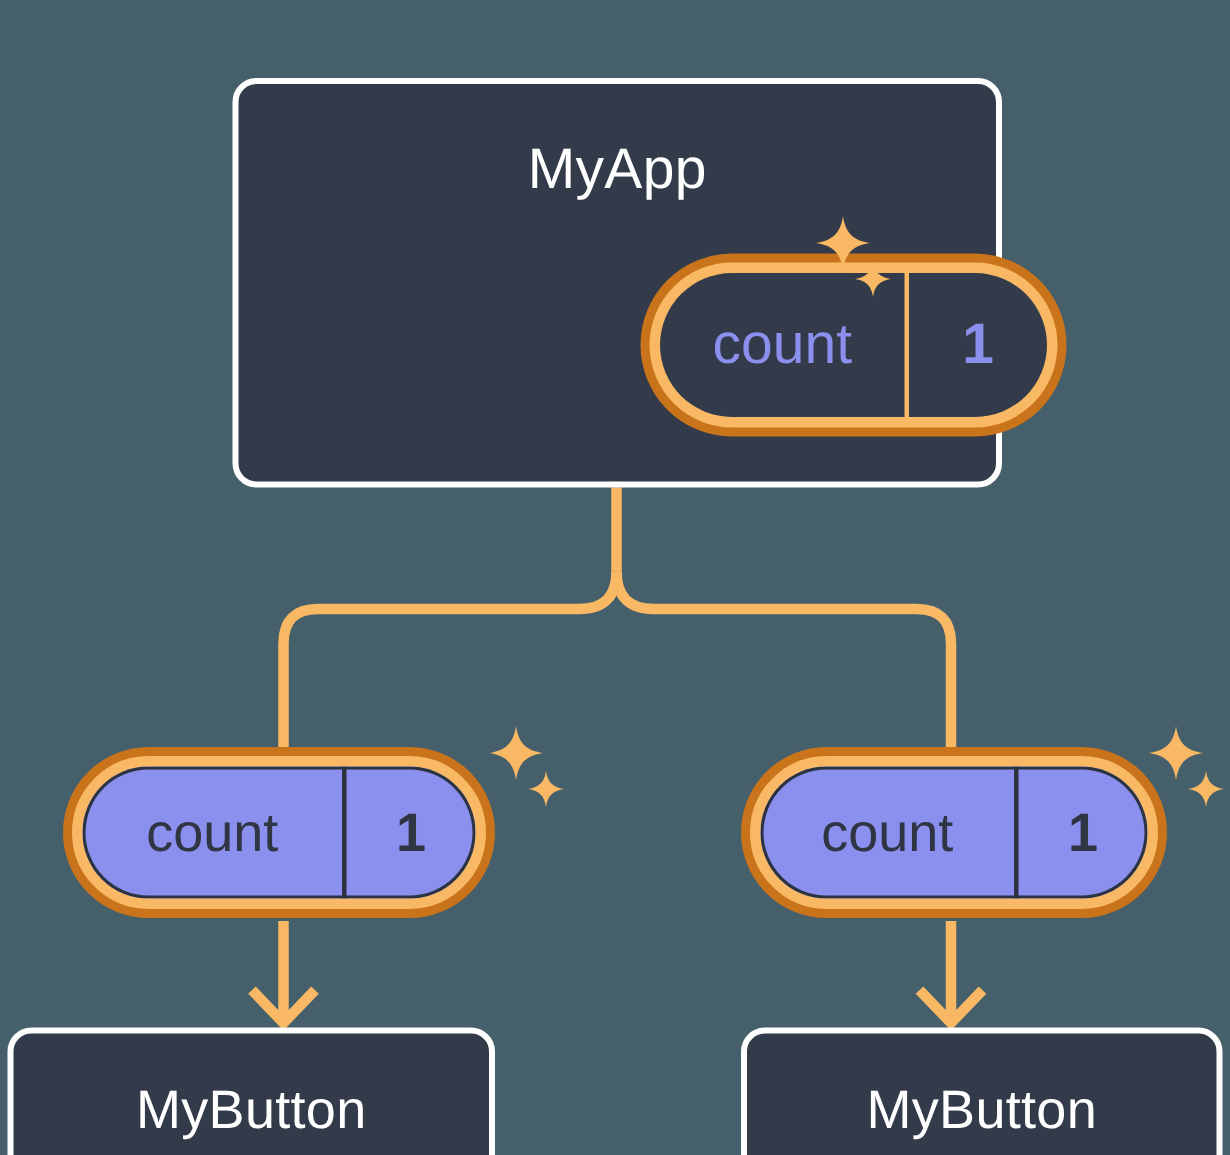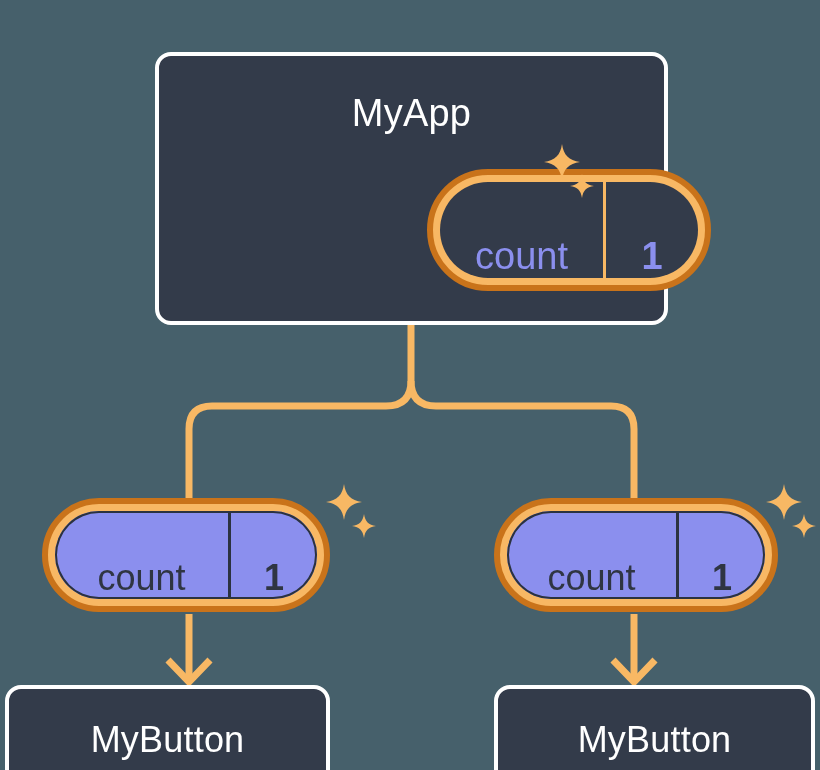--- a/index.html
+++ b/index.html
@@ -86,21 +86,21 @@
     display: flex;
     align-items: stretch;
     border-radius: 999px;
     border: 6px solid #c9731a;     
     background: #f8b864;            
     padding: 7px;
   }
   .pill-inner {
     flex: 1 1 auto;
     display: flex;
-    align-items: flex-end;
+    align-items: center;
     border-radius: 999px;
     overflow: hidden;
   }
   .pill-cell {
     display: flex;
     align-items: center;
     justify-content: center;
     white-space: nowrap;
   }
   .pill-key {

